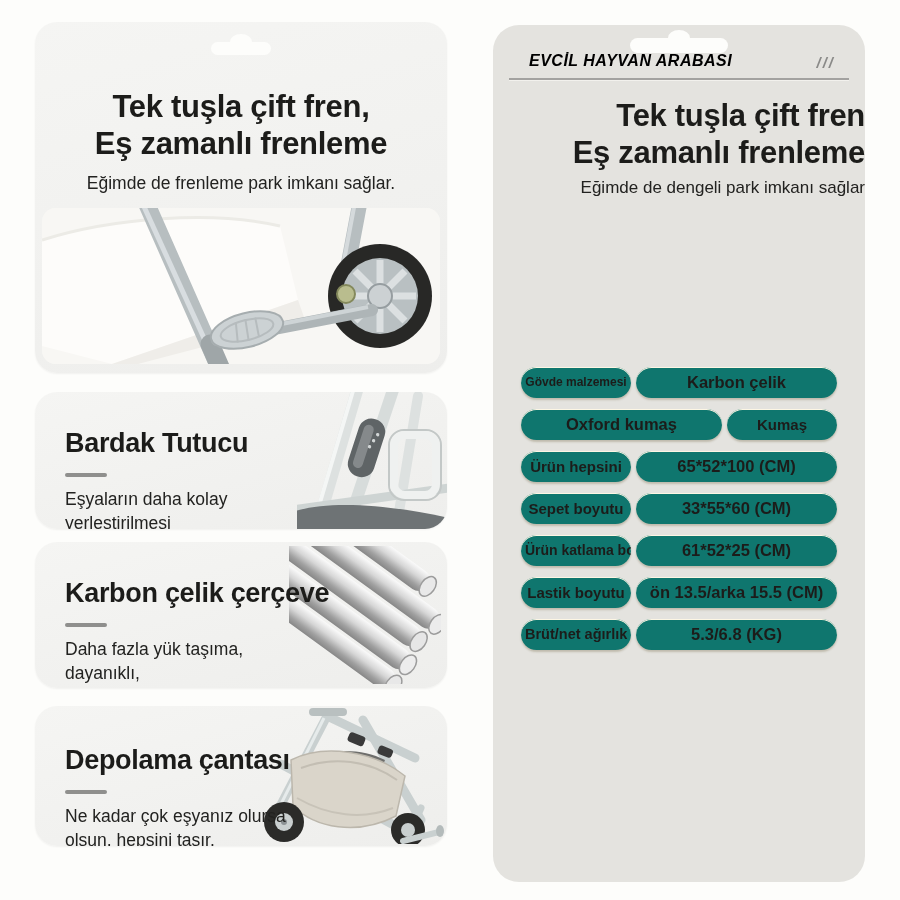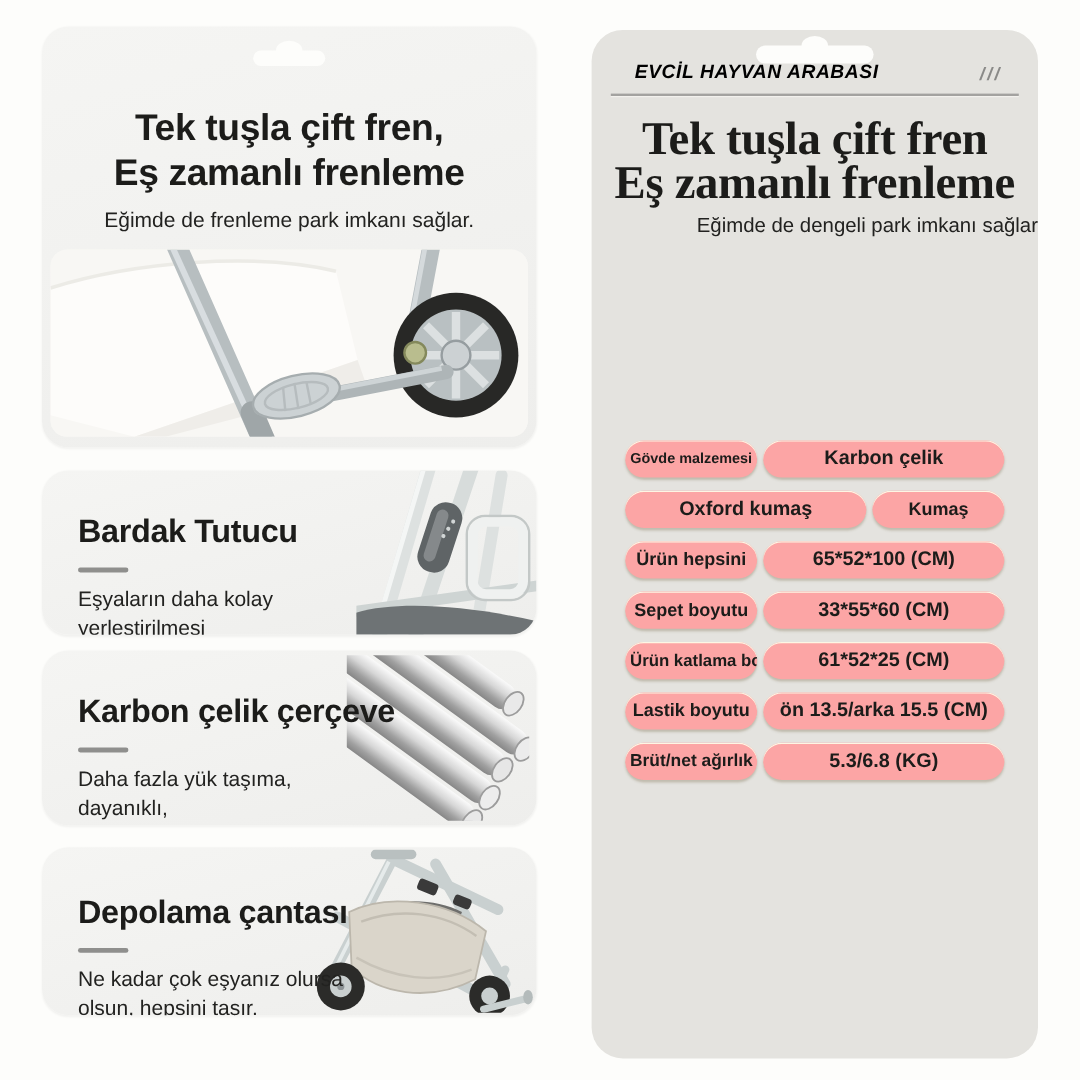--- a/index.html
+++ b/index.html
@@ -67,30 +67,30 @@
   }
   .panel-marks {
     position:absolute; top:29px; right:30px;
     font-size:15px; font-weight:bold; font-style:italic; letter-spacing:2px;
     color:#8a8a88;
   }
   .panel-rule {
     position:absolute; top:53px; left:16px; right:16px; height:2px;
     background:#a3a2a0; box-shadow:0 1px 0 #f2f1ed;
   }
-  .p-title { position:absolute; top:72px; left:0; right:0; text-align:center;
-    font-size:39px; line-height:37px; font-weight:bold; letter-spacing:-0.3px;font-family:Liberation Serif, serif; }
+  .p-title { position:absolute; top:72px; left:0; right:0; text-align:right;
+    font-size:31px; line-height:37px; font-weight:bold; letter-spacing:-0.3px; }
   .p-sub   { position:absolute; top:153px; left:0; right:0; text-align:right;
     font-size:17px; color:#222220; }
 
   .specs { position:absolute; top:342px; left:28px; right:28px;
     display:flex; flex-direction:column; gap:11px; }
   .spec-row { display:flex; gap:5px; height:31px; }
   .pill {
-    background:#fca5a5; border-radius:16px; height:31px; line-height:31px;
+    background:#0f766e; border-radius:16px; height:31px; line-height:31px;
     text-align:center; font-weight:bold; color:#1c1c1a;
     box-shadow:0 2px 2px rgba(110,95,60,0.30), inset 0 1px 0 #fdf6e4;
     overflow:hidden; white-space:nowrap; padding:0 4px; box-sizing:border-box;
   }
   .pill-label { width:110px; font-size:15px; }
   .pill-value { flex:1; font-size:16.5px; }
 </style>
 </head>
 <body>
 

